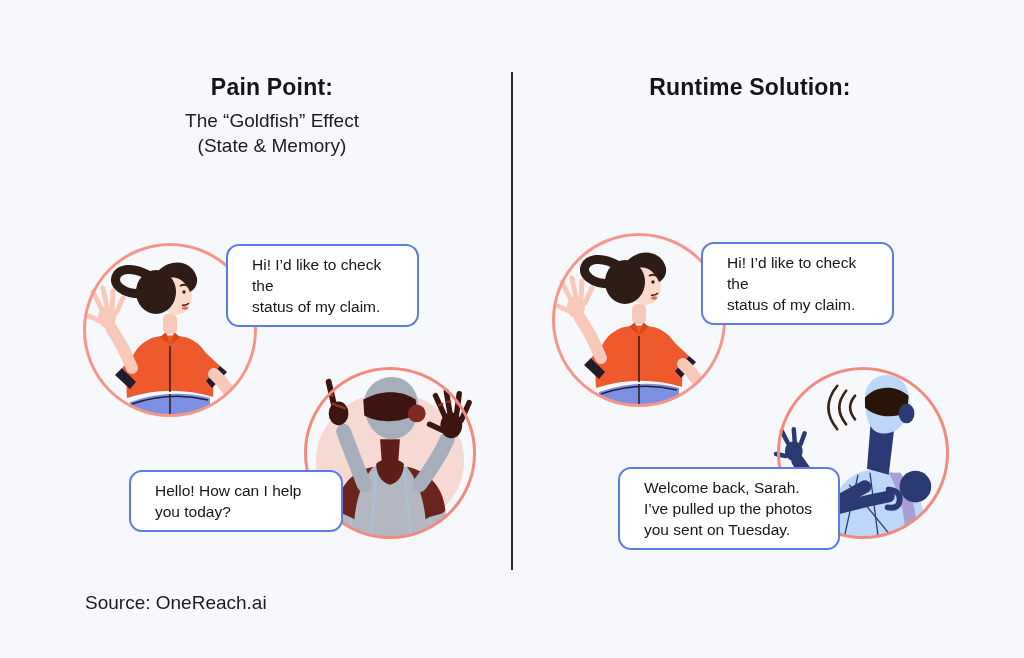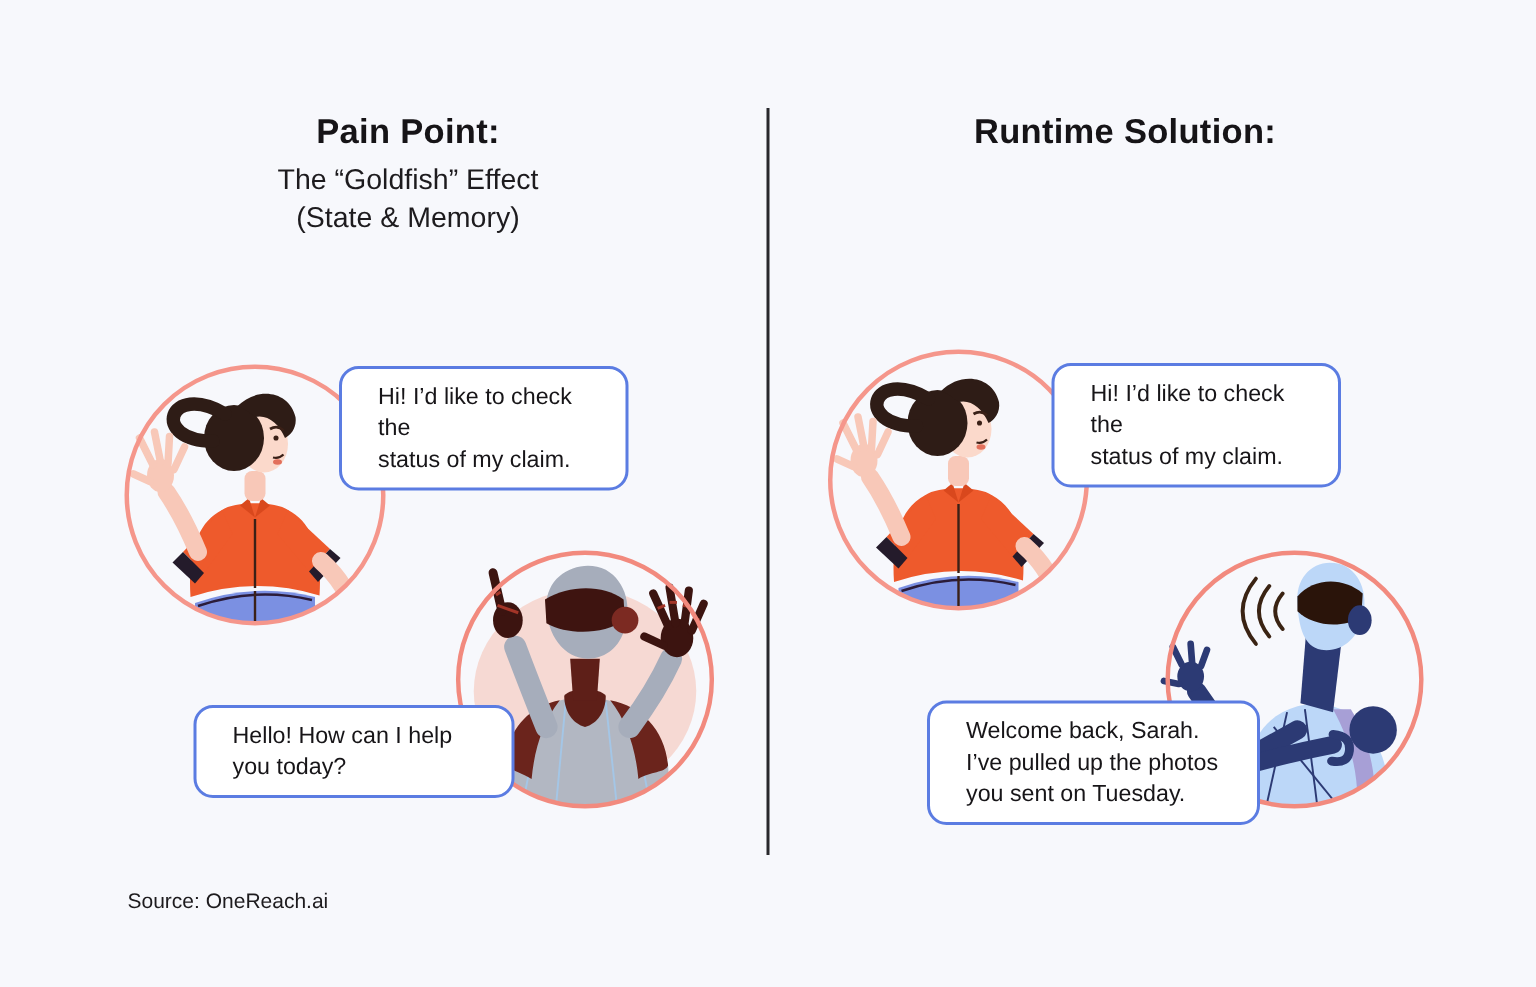--- a/index.html
+++ b/index.html
@@ -21,21 +21,21 @@
   }
   .bubble{
     position:absolute;z-index:3;background:#ffffff;
     border:2px solid #5b7ce2;border-radius:13px;
     padding:8px 24px;font-size:15.5px;font-weight:500;line-height:21px;
     color:#171518;white-space:pre-line;box-sizing:border-box;
   }
   .avatar{position:absolute;z-index:1;}
   .avatar svg{overflow:visible;display:block;}
   .source{
-    position:absolute;left:85px;top:592px;font-size:14px;color:#1d1b1e;z-index:2;
+    position:absolute;left:85px;top:592px;font-size:19px;color:#1d1b1e;z-index:2;
   }
   .title-block{position:absolute;top:74px;z-index:2;}
   .tb-left{left:32px;width:480px;}
   .tb-right{left:522px;width:456px;}
 </style>
 </head>
 <body>
 
 <div class="divider"></div>
 

